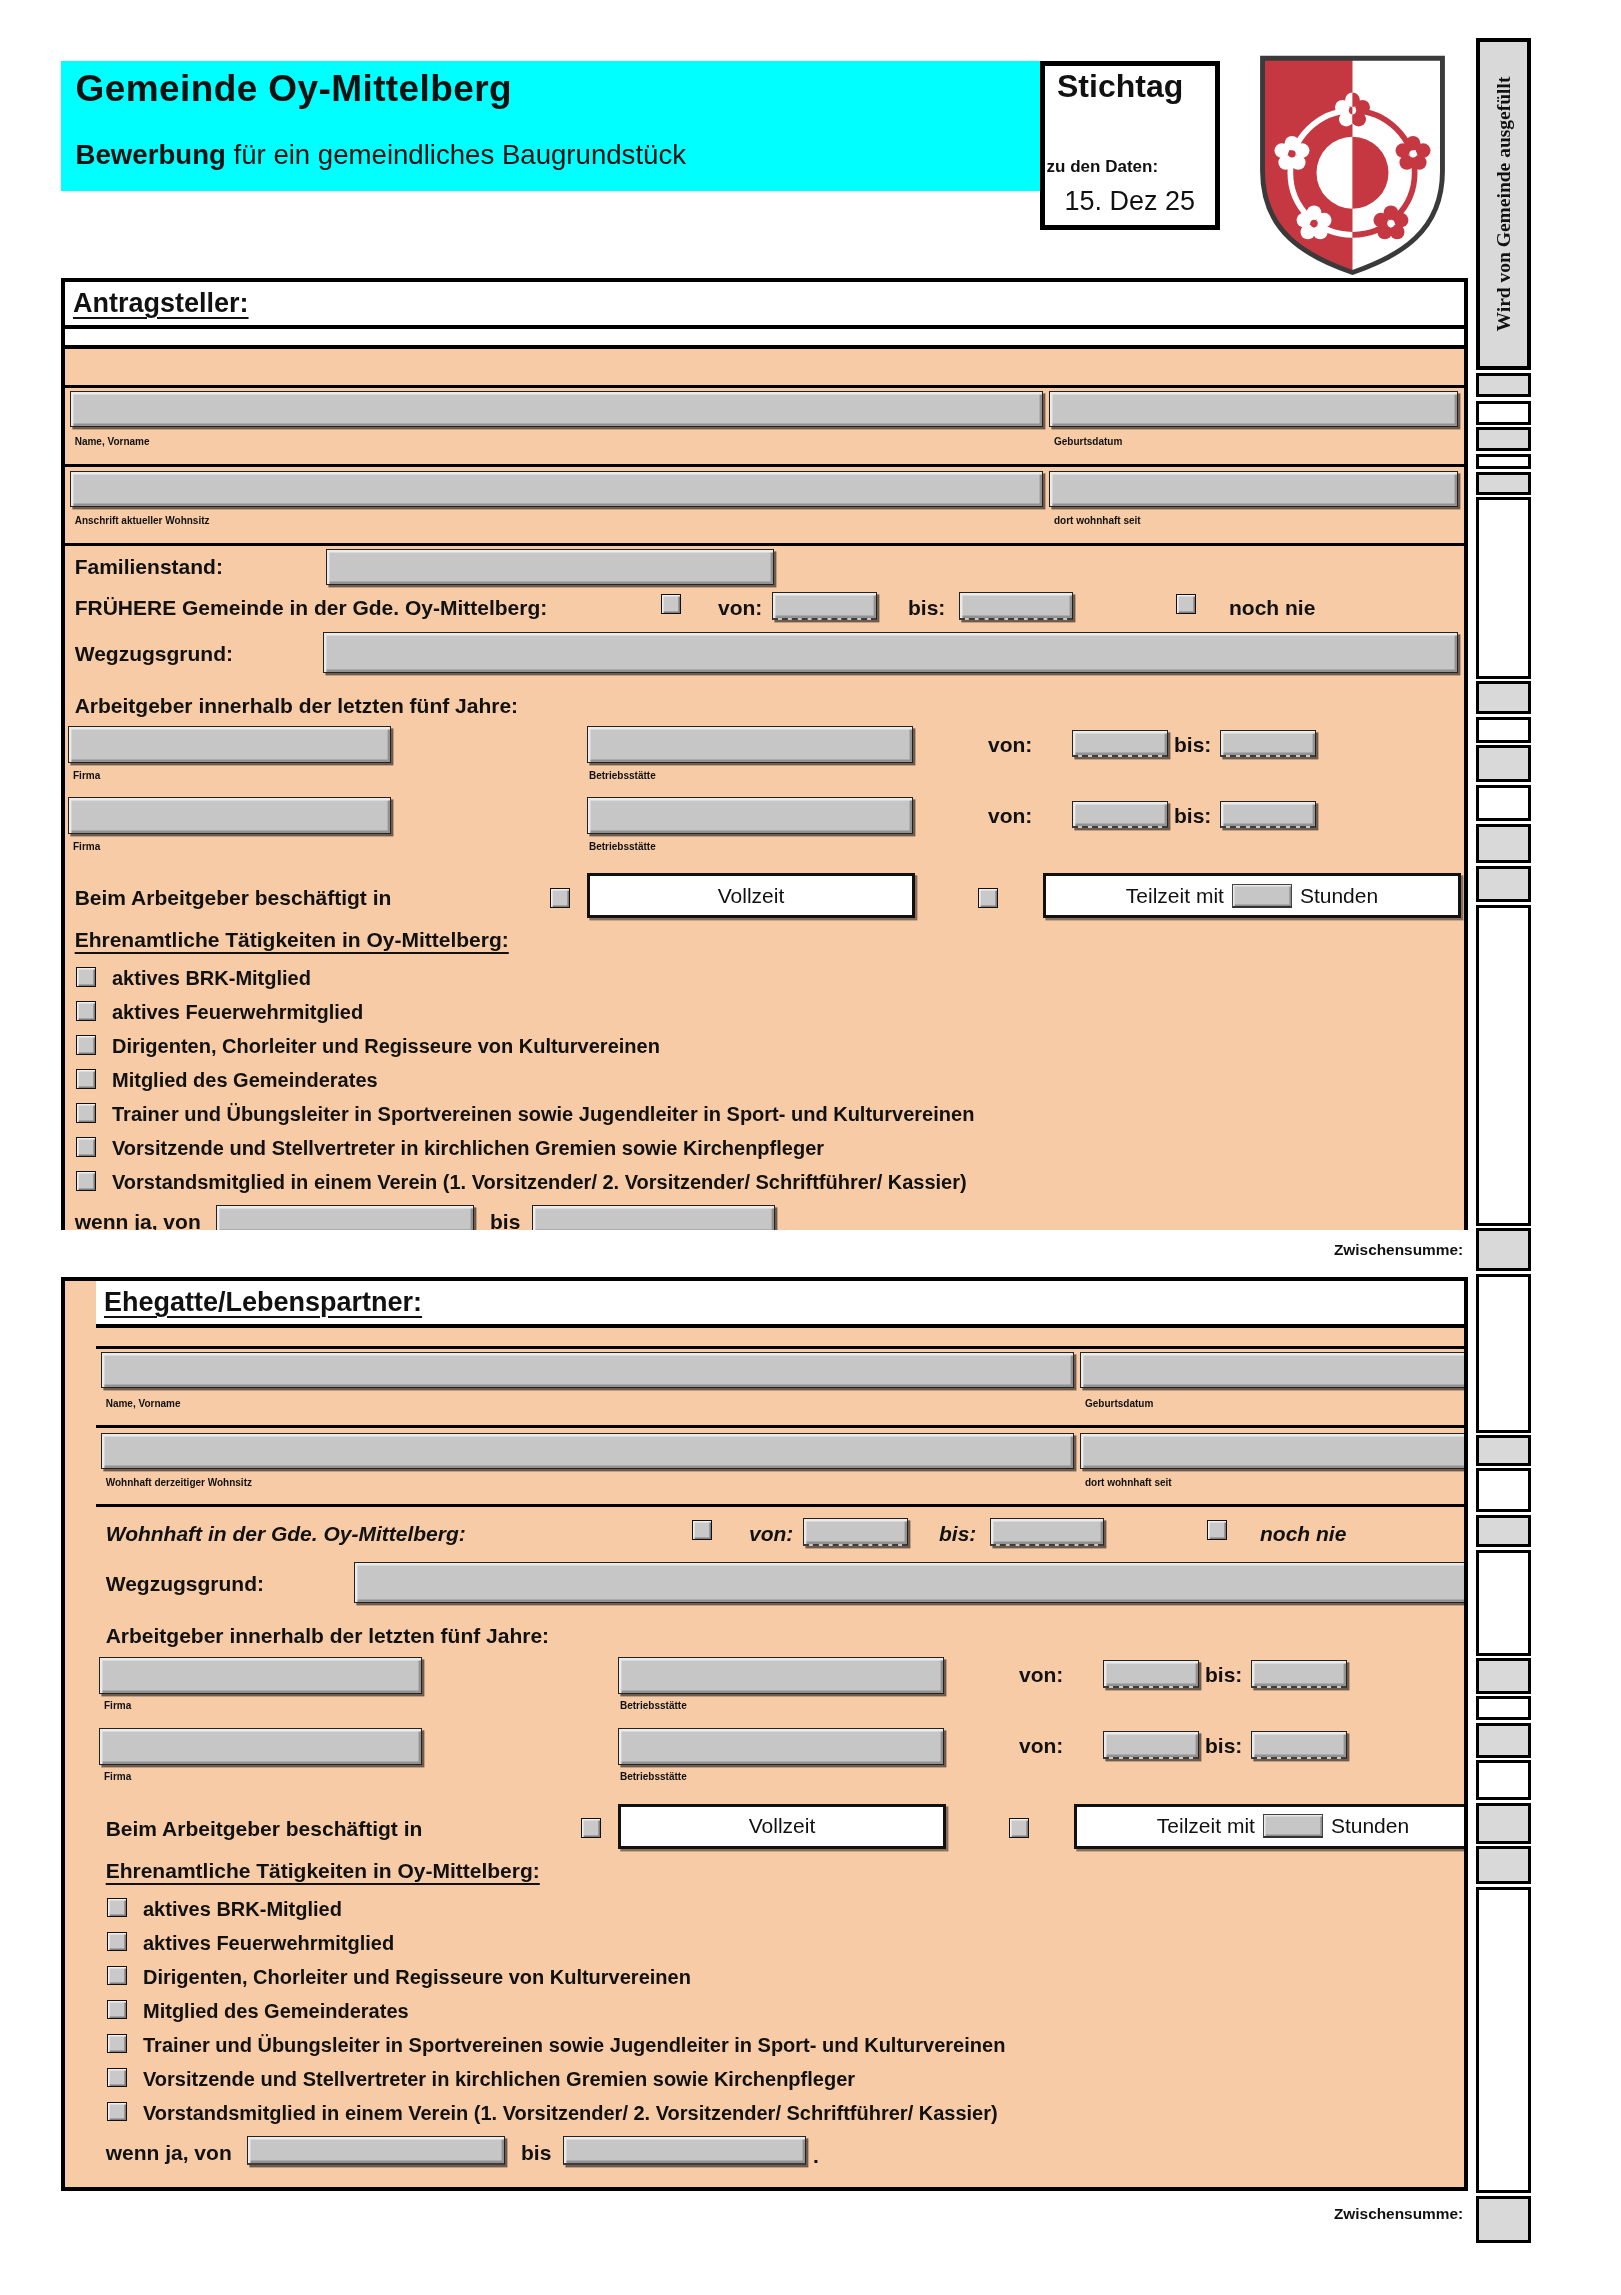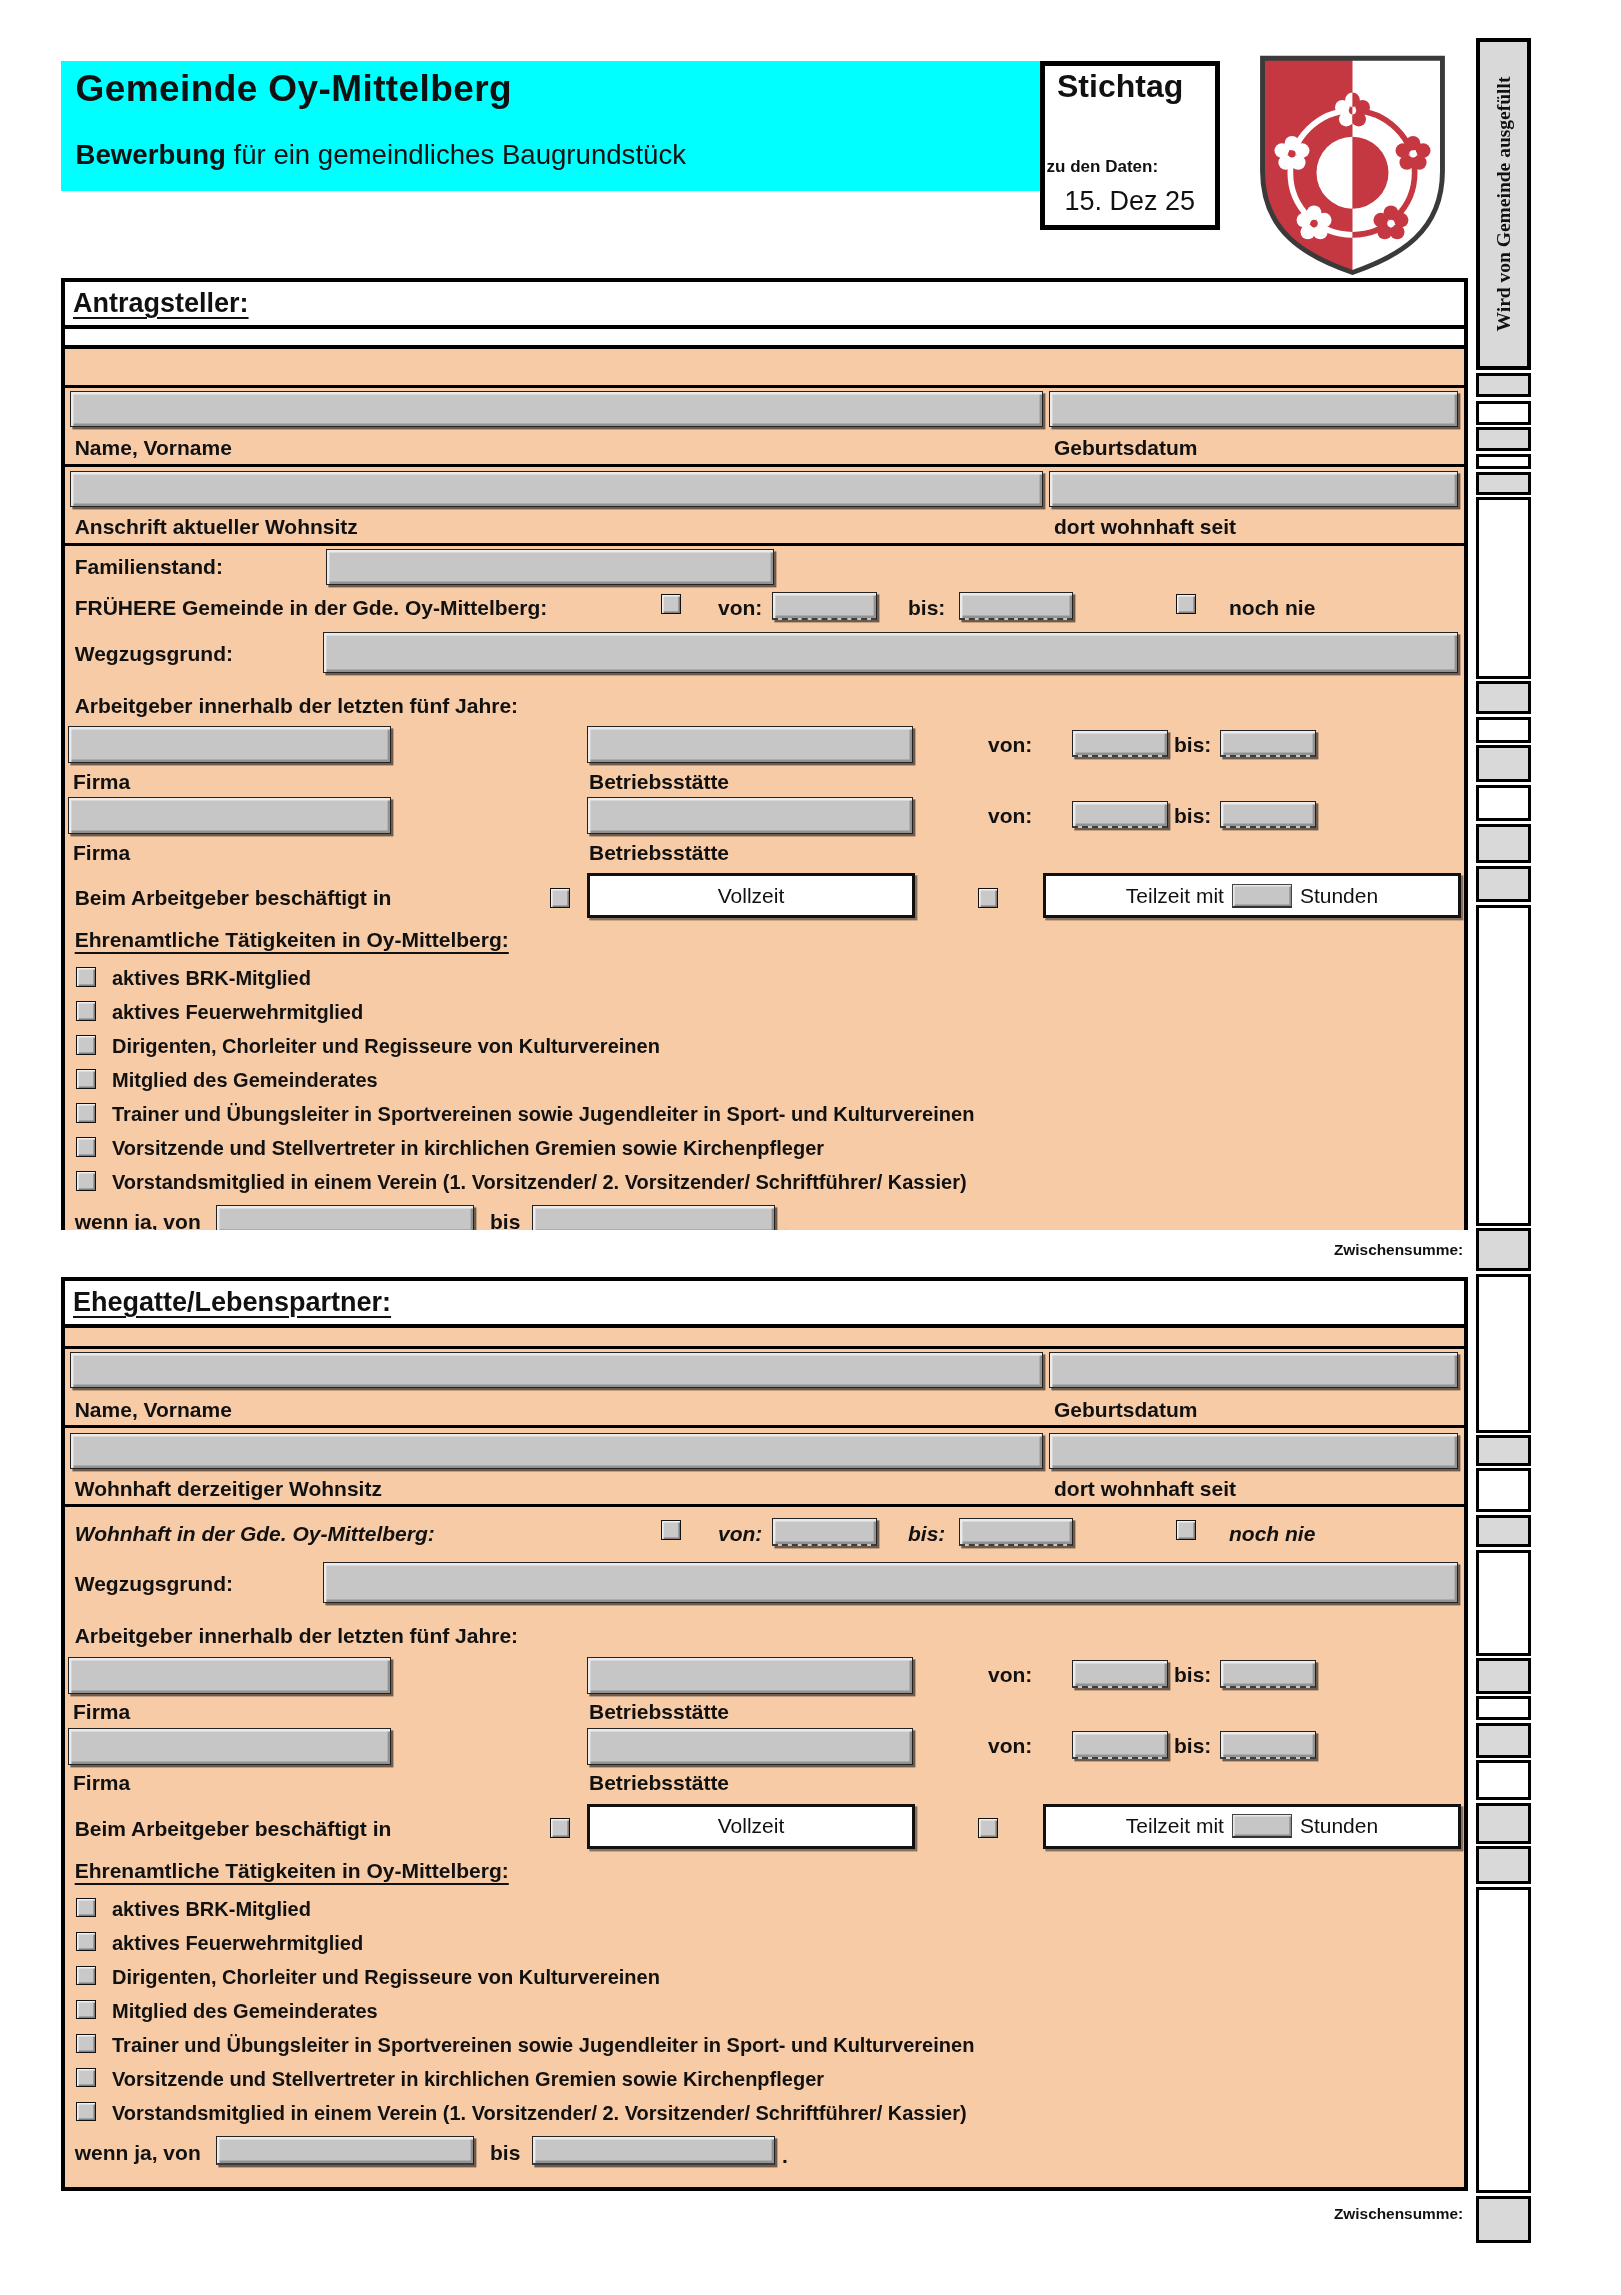--- a/index.html
+++ b/index.html
@@ -23,31 +23,31 @@
   .strip-label-box span { position:absolute; left:50%; top:50%; transform:translate(-50%,-50%) rotate(-90deg); white-space:nowrap; font-family:"Liberation Serif", serif; font-weight:bold; font-size:19.5px; }
 
   
   .cell { position:absolute; left:1476px; width:55px; border:3.2px solid #000; }
   .cell.g { background:#d9d9d9; }
   .cell.w { background:#ffffff; }
 
   
   .section { position:absolute; left:61px; width:1407px; border:4px solid #000; background:#f7cba6; overflow:hidden; }
   .sec1 { top:234px; height:992px;margin-top:44px; }
-  .sec2 { top:1277px; height:914px; }
+  .sec2 { top:1277px; height:914px;padding-left:31px; }
 
   .sec-title-band { background:#fff; height:47px; border-bottom:4.9px solid #000; display:flex; align-items:center; padding-left:8px; }
   .sec-title-band span { font-size:27px; font-weight:bold; text-decoration:underline; text-decoration-thickness:2.4px; text-underline-offset:4.9px; }
   .white-gap { background:#fff; height:19.5px; border-bottom:4.9px solid #000; }
   .orange-gap { height:39px; border-bottom:3.2px solid #000; }
   .sec2 .orange-gap { height:21px; }
 
   .row { position:relative; width:100%; }
   .lbl { position:absolute; font-size:21px; font-weight:bold; white-space:nowrap; }
-  .sml { position:absolute; font-size:21px; font-weight:bold; white-space:nowrap; }
+  .sml { position:absolute; font-size:10px; font-weight:bold; white-space:nowrap; }
 
   .inp { position:absolute; background:#c6c6c6; border:1.6px solid #222;
          box-shadow: inset 2.4px 2.4px 0 #ebebeb, inset -2.4px -2.4px 0 #929292, 2.4px 2.4px 0 rgba(0,0,0,0.55); }
   .uline { border-bottom:2.4px dashed #3c3c3c; }
   .uline2 { border-bottom:2.4px solid #3c3c3c; }
 
   .cb { position:absolute; width:20px; height:20px; background:#c9c9c9; border:1.6px solid #111;
         box-shadow: inset 1.6px 1.6px 0 #f0f0f0, inset -1.6px -1.6px 0 #7e7e7e; }
 
   .wbox { position:absolute; background:#fff; border:3.2px solid #111; display:flex; align-items:center; justify-content:center;

